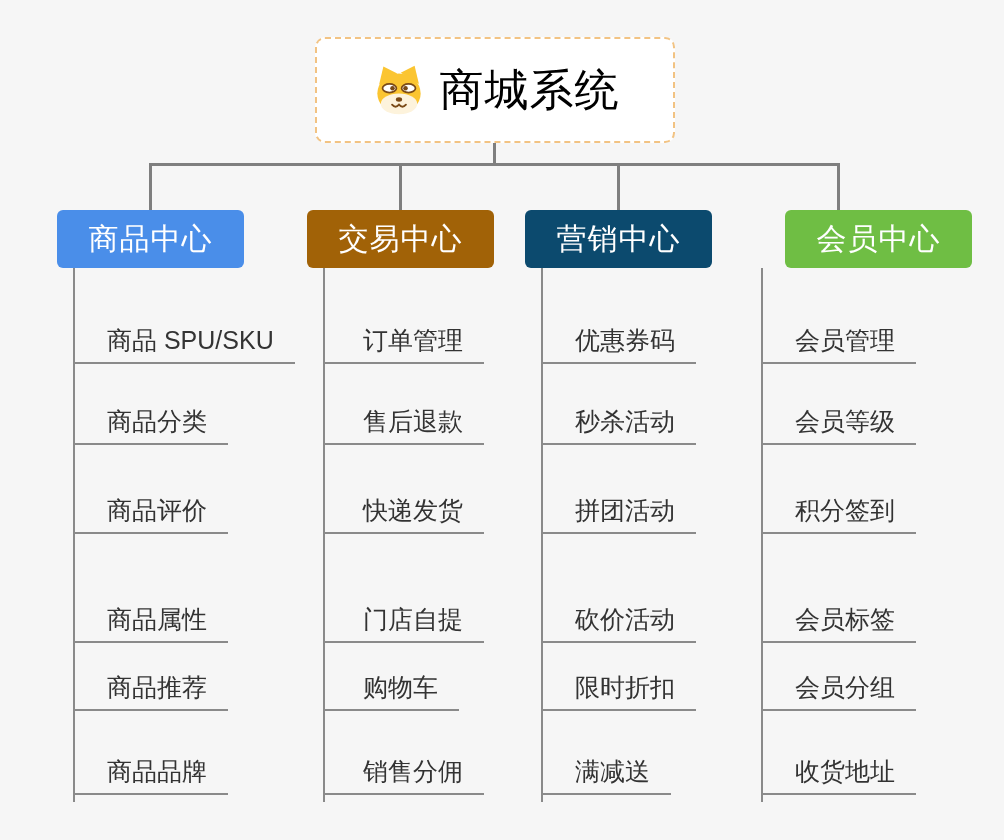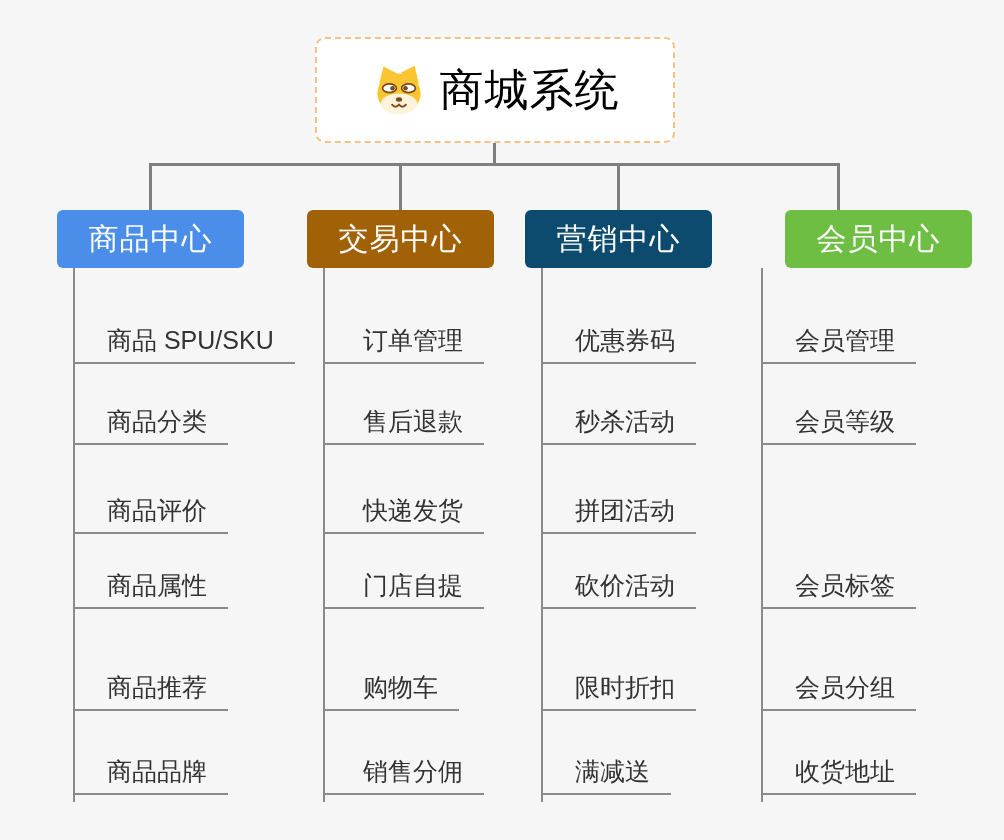--- a/index.html
+++ b/index.html
@@ -65,21 +65,21 @@
     font-size:25px;color:#333333;
     cursor:pointer;
   }
   .leaf.c0{left:73px;}
   .leaf.c1{left:323px;padding-left:40px;}
   .leaf.c2{left:541px;}
   .leaf.c3{left:761px;}
   .leaf.r0{top:310px;margin-top:8px;}
   .leaf.r1{top:399px;}
   .leaf.r2{top:488px;}
-  .leaf.r3{top:563px;}
+  .leaf.r3{top:597px;}
   .leaf.r4{top:665px;}
   .leaf.r5{top:749px;}
 </style>
 </head>
 <body>
 
 <div id="stage">
 
   <div class="line root-drop"></div>
   <div class="line bus"></div>
@@ -137,17 +137,18 @@
 
   <div class="leaf c2 r1">秒杀活动</div>
   <div class="leaf c2 r0">优惠券码</div>
   <div class="leaf c2 r3">砍价活动</div>
   <div class="leaf c2 r2">拼团活动</div>
   <div class="leaf c2 r4">限时折扣</div>
   <div class="leaf c2 r5">满减送</div>
 
   <div class="leaf c3 r0">会员管理</div>
   <div class="leaf c3 r1">会员等级</div>
+  <div class="leaf c3 r2">积分签到</div>
   <div class="leaf c3 r3">会员标签</div>
   <div class="leaf c3 r4">会员分组</div>
   <div class="leaf c3 r5">收货地址</div>
 
 </div>
 
 </body></html>

